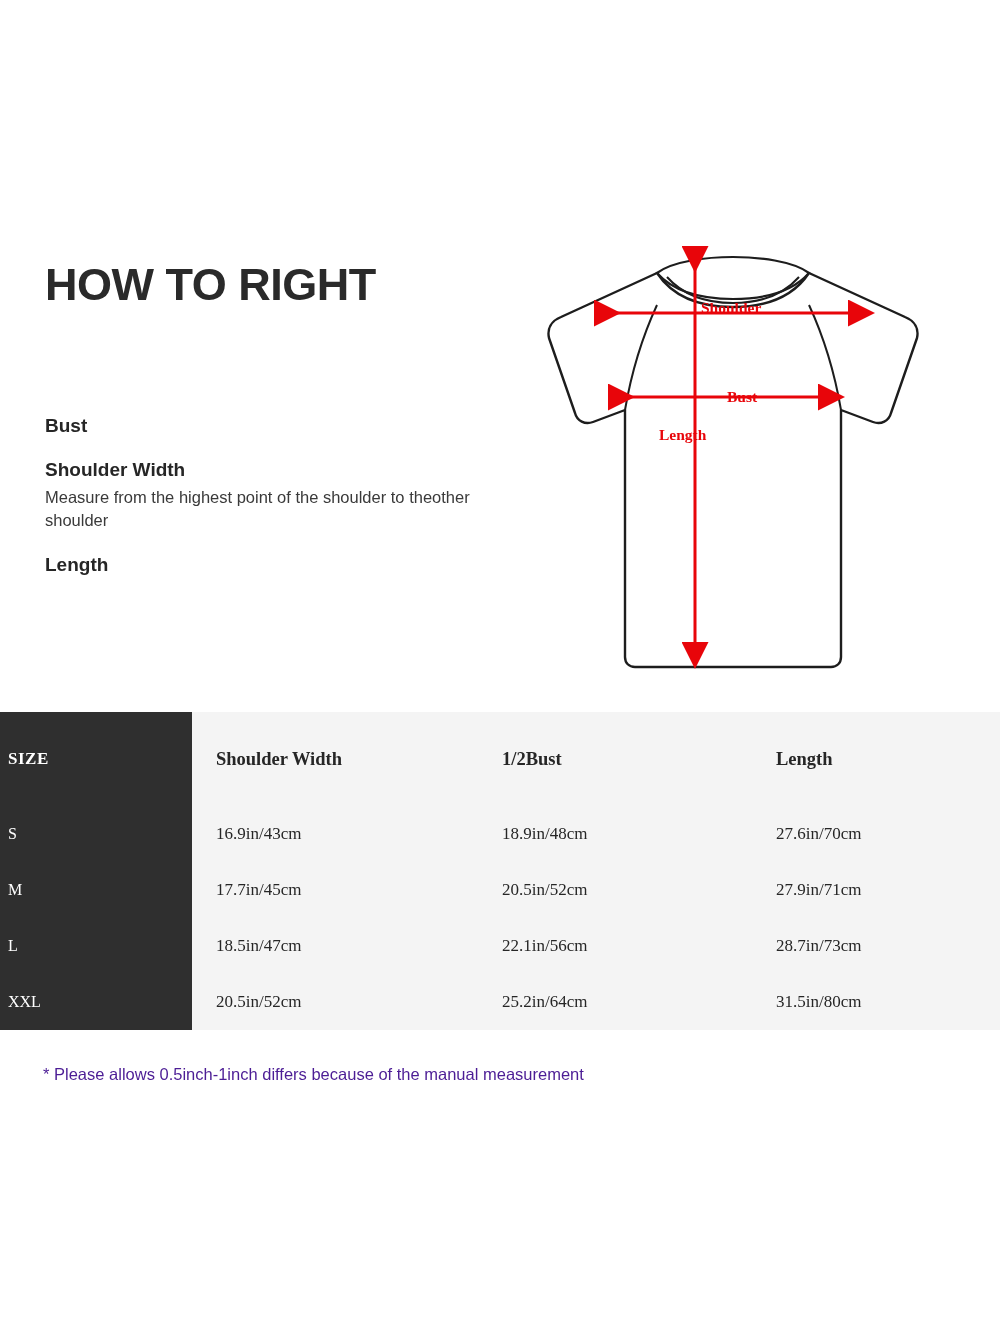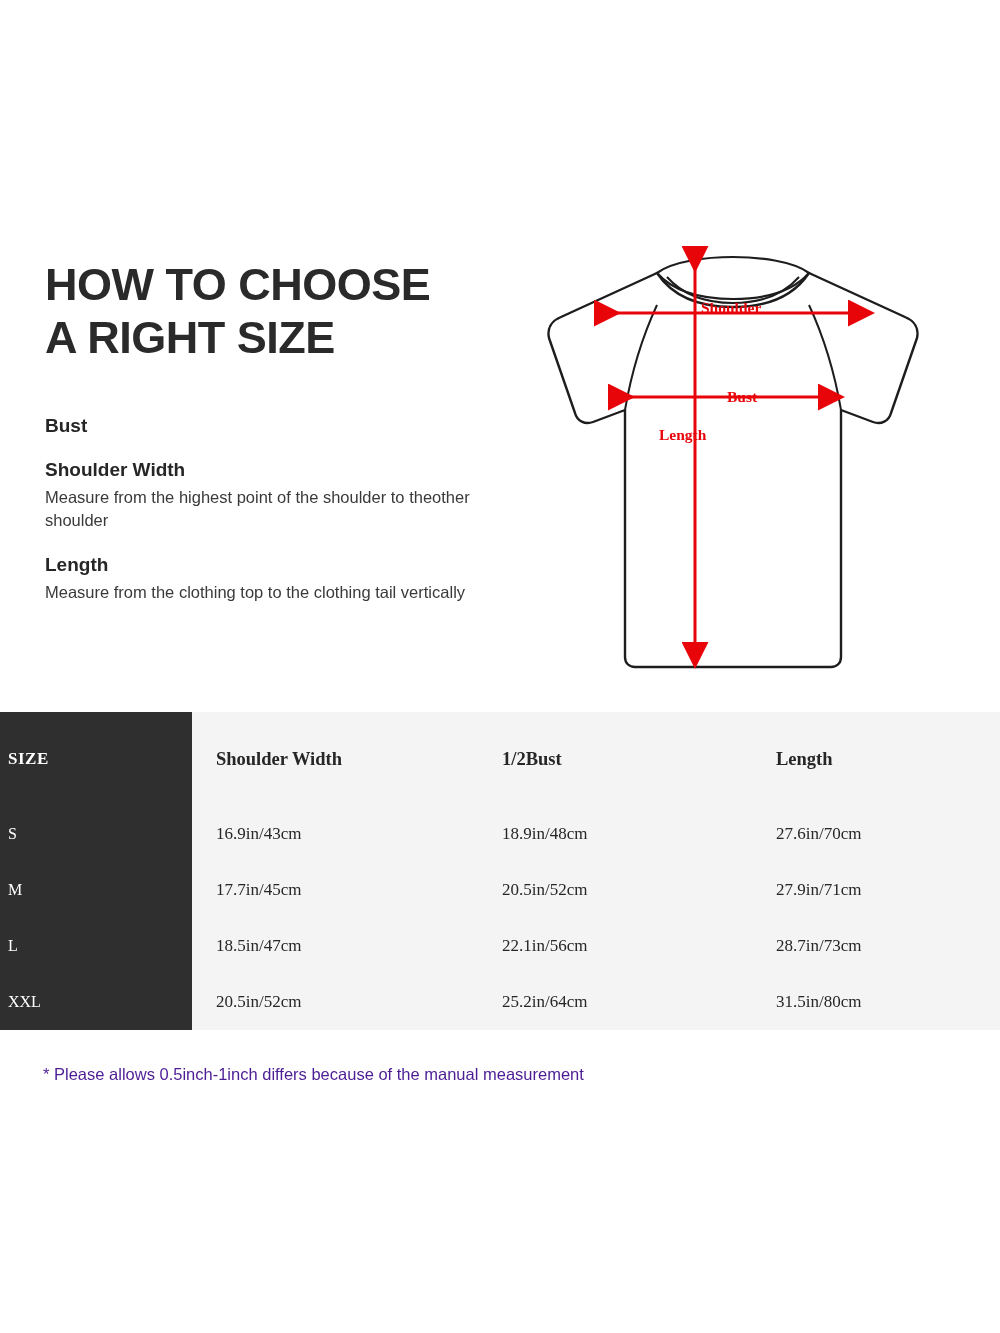--- a/index.html
+++ b/index.html
@@ -154,32 +154,30 @@
   }
 </style>
 </head>
 <body>
 
 <div class="page">
 
   <div class="top">
 
     <div class="headline">
-      <div>HOW TO CHOOSE</div>
-      <div>A RIGHT SIZE</div>
+      <div>HOW TO RIGHT</div>
     </div>
 
     <div class="defs">
       <div class="def-term first">Bust</div>
 
       <div class="def-term">Shoulder Width</div>
       <div class="def-desc">Measure from the highest point of the shoulder to theother shoulder</div>
 
       <div class="def-term">Length</div>
-      <div class="def-desc">Measure from the clothing top to the clothing tail vertically</div>
     </div>
 
     <div class="diagram">
       <svg width="480" height="440" viewBox="0 0 480 440">
 
         <path d="M152 28 C 168 16, 202 12, 228 12 C 254 12, 288 16, 304 28 C 288 46, 262 54, 228 54 C 194 54, 168 46, 152 28 Z" fill="#ffffff" stroke="#1d1d1d" stroke-width="2.2"></path>
 
         <path d="M152 28 L 56 72 C 46 76, 42 84, 44 93 L 70 168 C 72 176, 80 180, 88 177 L 120 165 L 120 412 C 120 418, 124 422, 130 422 L 326 422 C 332 422, 336 418, 336 412 L 336 165 L 368 177 C 376 180, 384 176, 386 168 L 412 93 C 414 84, 410 76, 400 72 L 304 28 C 288 52, 262 62, 228 62 C 194 62, 168 52, 152 28 Z" fill="#ffffff" stroke="#1d1d1d" stroke-width="2.4" stroke-linejoin="round"></path>
 
         <path d="M162 32 C 178 50, 200 58, 228 58 C 256 58, 278 50, 294 32" fill="none" stroke="#1d1d1d" stroke-width="2"></path>

